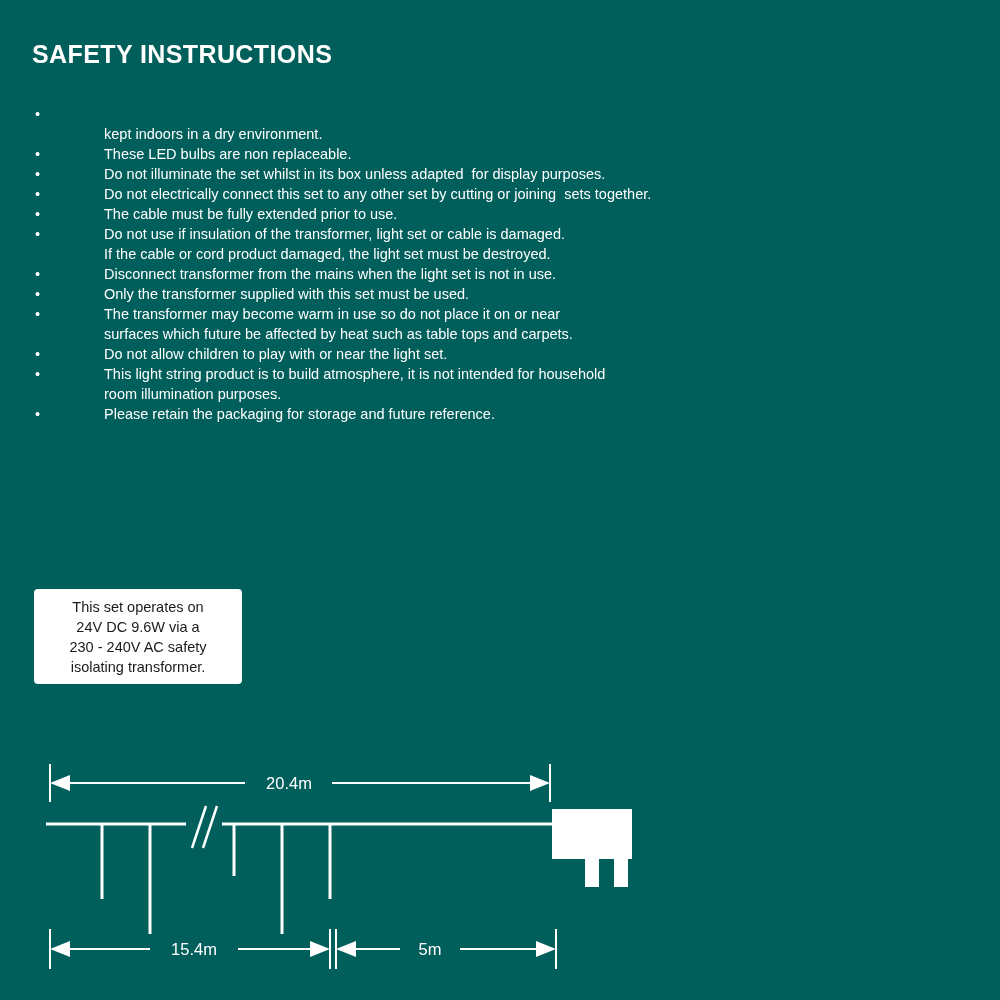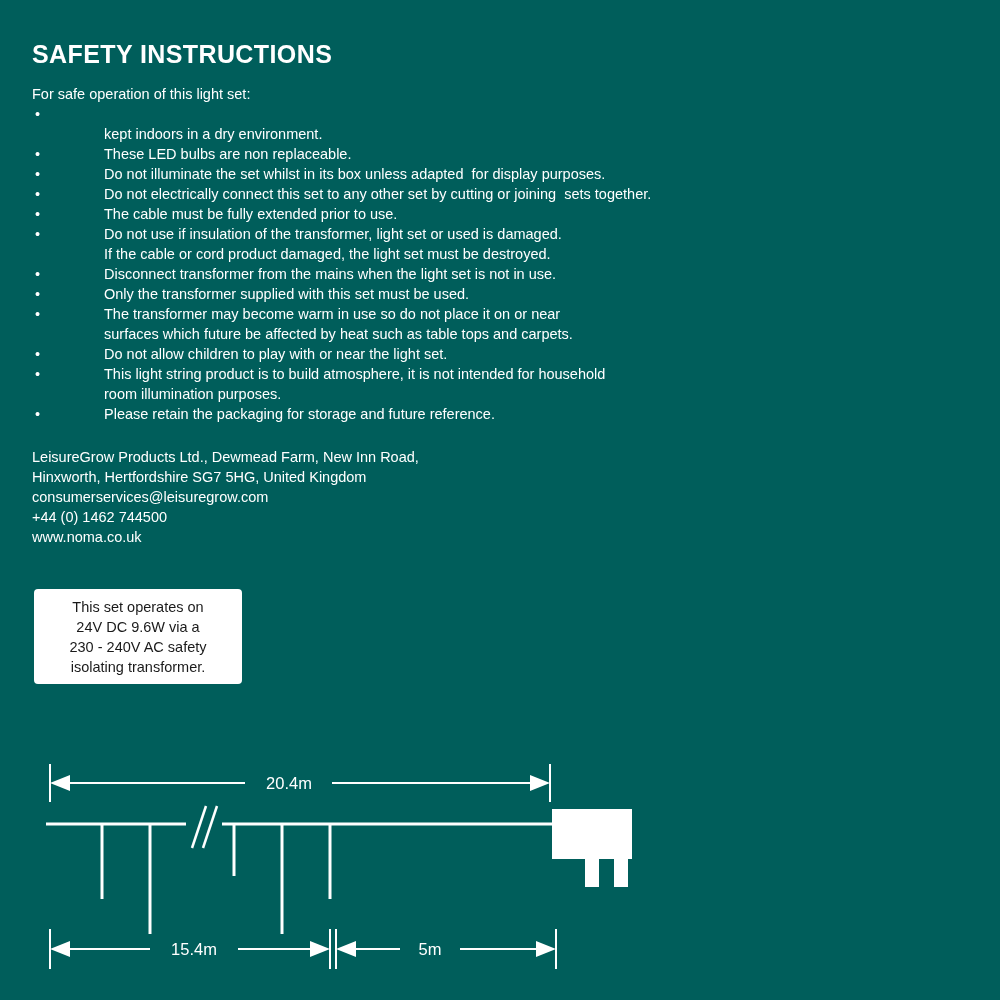--- a/index.html
+++ b/index.html
@@ -118,48 +118,40 @@
     fill: #ffffff;
   }
 </style>
 </head>
 <body>
 
 <div class="page">
 
   <div class="title">SAFETY INSTRUCTIONS</div>
 
-  <div class="intro">For safe operation of this light set:</div>
 
   <div class="bullets" id="bullet-list">
       <div class="bullet-row"><span class="bullet-dot">•</span></div>
       <div class="bullet-row"><span class="bullet-text">kept indoors in a dry environment.</span></div>
       <div class="bullet-row"><span class="bullet-dot">•</span><span class="bullet-text">These LED bulbs are non replaceable.</span></div>
       <div class="bullet-row"><span class="bullet-dot">•</span><span class="bullet-text">Do not illuminate the set whilst in its box unless adapted  for display purposes.</span></div>
       <div class="bullet-row"><span class="bullet-dot">•</span><span class="bullet-text">Do not electrically connect this set to any other set by cutting or joining  sets together.</span></div>
       <div class="bullet-row"><span class="bullet-dot">•</span><span class="bullet-text">The cable must be fully extended prior to use.</span></div>
-      <div class="bullet-row"><span class="bullet-dot">•</span><span class="bullet-text">Do not use if insulation of the transformer, light set or used is damaged.</span></div>
+      <div class="bullet-row"><span class="bullet-dot">•</span><span class="bullet-text">Do not use if insulation of the transformer, light set or cable is damaged.</span></div>
       <div class="bullet-row"><span class="bullet-text">If the cable or cord product damaged, the light set must be destroyed.</span></div>
       <div class="bullet-row"><span class="bullet-dot">•</span><span class="bullet-text">Disconnect transformer from the mains when the light set is not in use.</span></div>
       <div class="bullet-row"><span class="bullet-dot">•</span><span class="bullet-text">Only the transformer supplied with this set must be used.</span></div>
       <div class="bullet-row"><span class="bullet-dot">•</span><span class="bullet-text">The transformer may become warm in use so do not place it on or near</span></div>
       <div class="bullet-row"><span class="bullet-text">surfaces which future be affected by heat such as table tops and carpets.</span></div>
       <div class="bullet-row"><span class="bullet-dot">•</span><span class="bullet-text">Do not allow children to play with or near the light set.</span></div>
       <div class="bullet-row"><span class="bullet-dot">•</span><span class="bullet-text">This light string product is to build atmosphere, it is not intended for household</span></div>
       <div class="bullet-row"><span class="bullet-text">room illumination purposes.</span></div>
       <div class="bullet-row"><span class="bullet-dot">•</span><span class="bullet-text">Please retain the packaging for storage and future reference.</span></div>
     </div>
 
-  <div class="address">
-    <div>LeisureGrow Products Ltd., Dewmead Farm, New Inn Road,</div>
-    <div>Hinxworth, Hertfordshire SG7 5HG, United Kingdom</div>
-    <div>consumerservices@leisuregrow.com</div>
-    <div>+44 (0) 1462 744500</div>
-    <div>www.noma.co.uk</div>
-  </div>
 
   <div class="spec-box">
     <div>This set operates on</div>
     <div>24V DC 9.6W via a</div>
     <div>230 - 240V AC safety</div>
     <div>isolating transformer.</div>
   </div>
 
   <div class="diagram">
     <svg width="1000" height="250" viewBox="0 0 1000 250">

